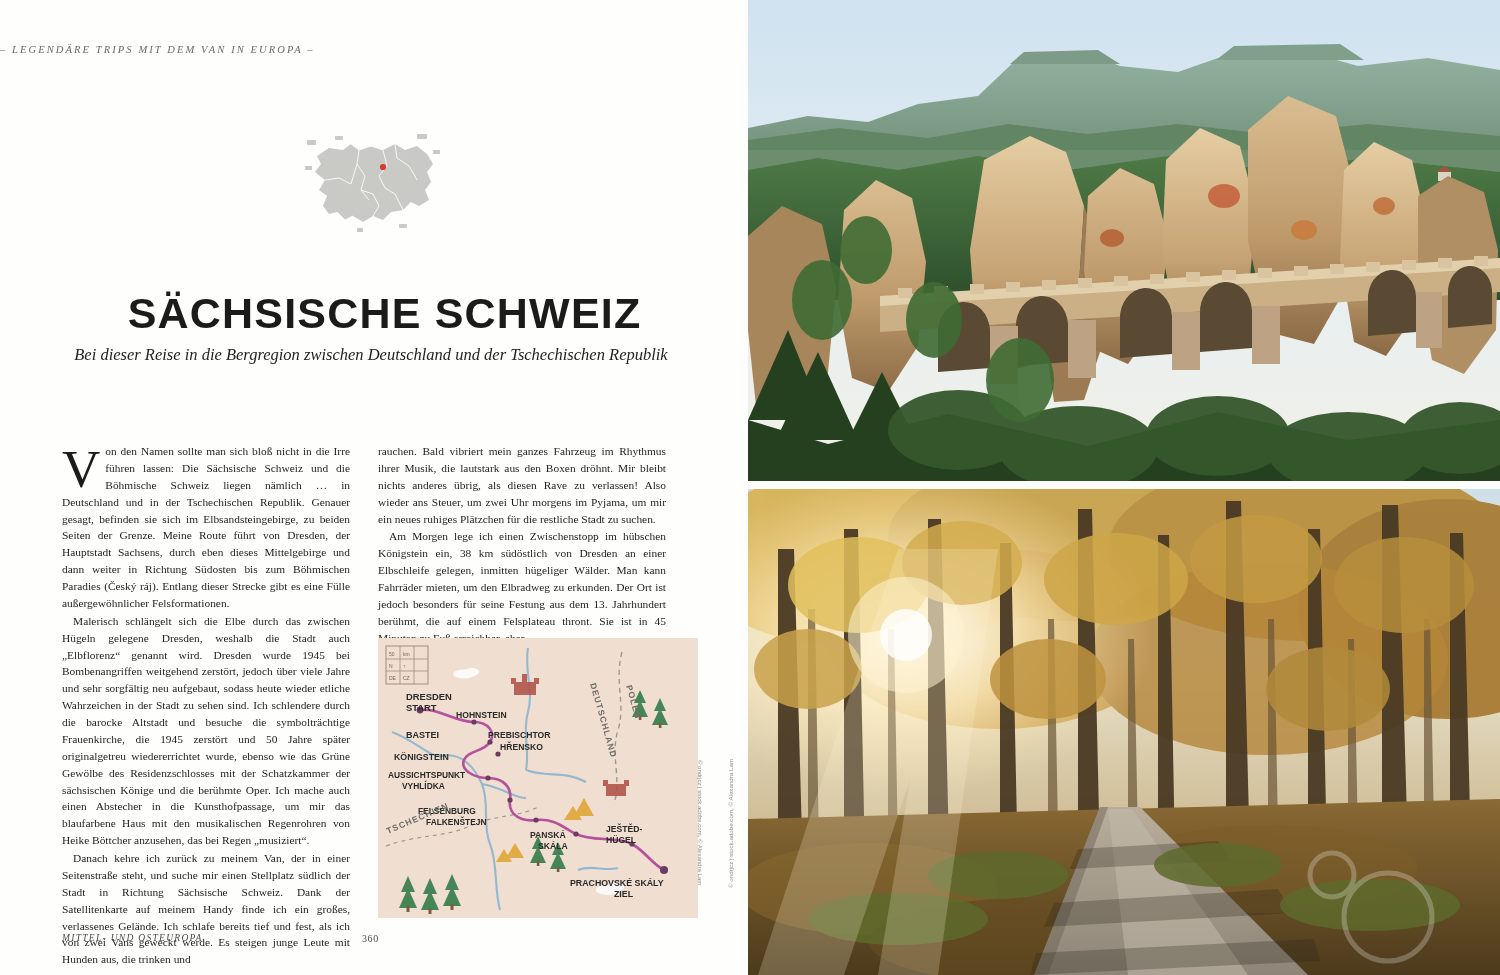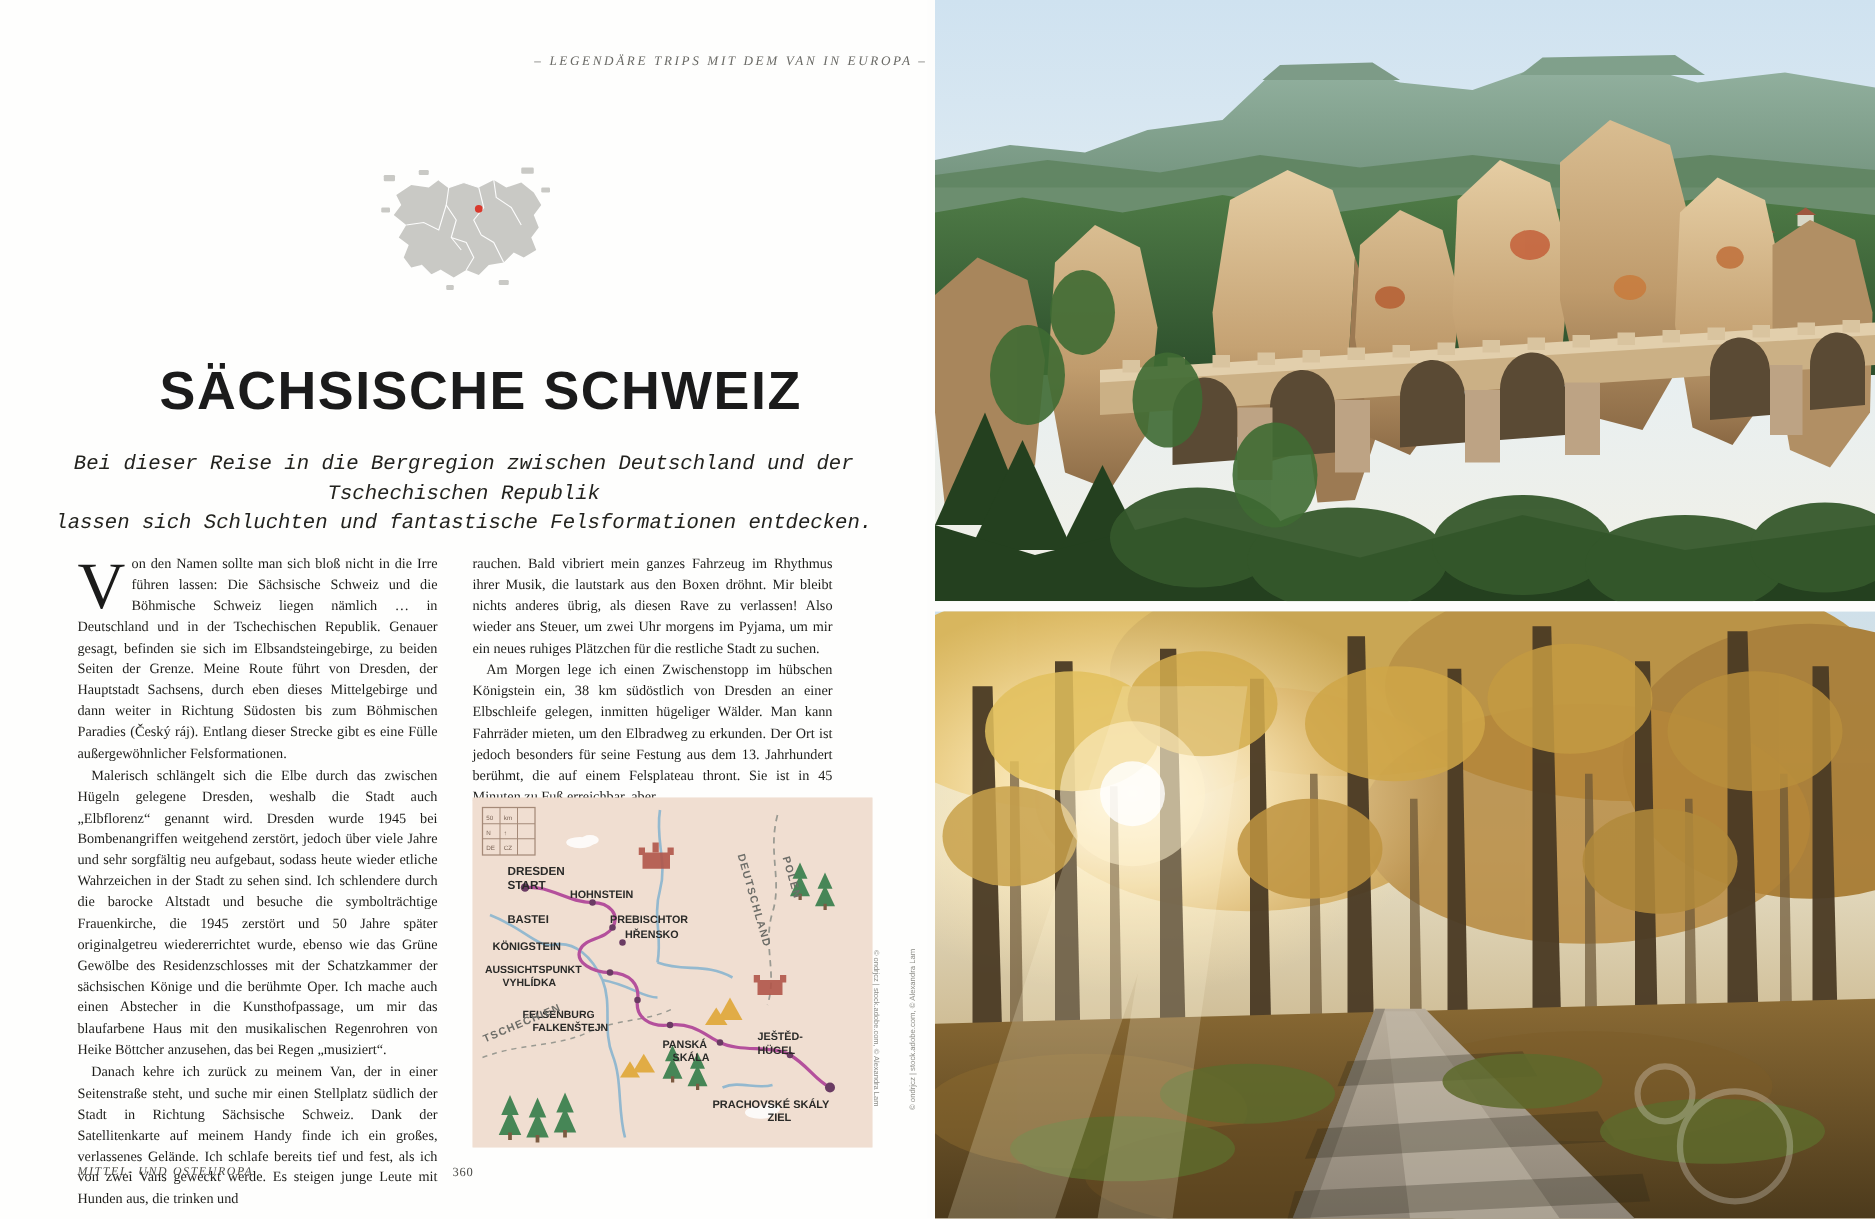--- a/index.html
+++ b/index.html
@@ -21,21 +21,21 @@
     position: absolute;
     left: 0; top: 0;
     width: 742px; height: 975px;
     background: #fefefd;
   }
 
   #kicker {
     position: absolute;
     left: 0; top: 44px;
     width: 742px;
-    text-align: right;
+    text-align: left;
     font-family: "Liberation Serif", serif;
     font-size: 10.5px;
     letter-spacing: 2.1px;
     color: #6a6a66;
     font-style: italic;
   }
 
   
   #euro-map {
     position: absolute;
@@ -53,22 +53,22 @@
   #title-line1, #title-line2 {
     font-family: "Liberation Sans", sans-serif;
     font-weight: 700;
     font-size: 43px;
     letter-spacing: 1.2px;
     color: #1b1b1b;
     line-height: 1.08;
     margin-left: 27px;
   }
   #subtitle {
-    margin-top: 23px;
-    font-family: Liberation Mono, monospace;
+    margin-top: 7px;
+    font-family: Liberation Serif, serif;
     font-style: italic;
     font-size: 16.5px;
     line-height: 1.42;
     color: #23231f;
   }
 
   
   #cols {
     position: absolute;
     left: 62px; top: 443px;
@@ -209,21 +209,20 @@
         <g>
           <circle cx="84" cy="47" r="3.1" fill="#d9392d"></circle>
         </g>
       </svg>
     </div>
 
     <div id="title-block">
       <div id="title-line1">SÄCHSISCHE SCHWEIZ</div>
       <div id="subtitle">
         <span>Bei dieser Reise in die Bergregion zwischen Deutschland und der Tschechischen Republik</span><br>
-        <span>lassen sich Schluchten und fantastische Felsformationen entdecken.</span>
       </div>
     </div>
 
     <div id="cols">
       <div class="col" id="col-left">
         <p class="first"><span class="dropcap">V</span><span>on den Namen sollte man sich bloß nicht in die Irre führen lassen: Die Sächsische Schweiz und die Böhmische Schweiz liegen nämlich … in Deutschland und in der Tschechischen Republik. Genauer gesagt, befinden sie sich im Elbsandsteingebirge, zu beiden Seiten der Grenze. Meine Route führt von Dresden, der Hauptstadt Sachsens, durch eben dieses Mittelgebirge und dann weiter in Richtung Südosten bis zum Böhmischen Paradies (Český ráj). Entlang dieser Strecke gibt es eine Fülle außergewöhnlicher Felsformationen.</span></p>
         <p><span>Malerisch schlängelt sich die Elbe durch das zwischen Hügeln gelegene Dresden, weshalb die Stadt auch „Elbflorenz“ genannt wird. Dresden wurde 1945 bei Bombenangriffen weitgehend zerstört, jedoch über viele Jahre und sehr sorgfältig neu aufgebaut, sodass heute wieder etliche Wahrzeichen in der Stadt zu sehen sind. Ich schlendere durch die barocke Altstadt und besuche die symbolträchtige Frauenkirche, die 1945 zerstört und 50 Jahre später originalgetreu wiedererrichtet wurde, ebenso wie das Grüne Gewölbe des Residenzschlosses mit der Schatzkammer der sächsischen Könige und die berühmte Oper. Ich mache auch einen Abstecher in die Kunsthofpassage, um mir das blaufarbene Haus mit den musikalischen Regenrohren von Heike Böttcher anzusehen, das bei Regen „musiziert“.</span></p>
         <p><span>Danach kehre ich zurück zu meinem Van, der in einer Seitenstraße steht, und suche mir einen Stellplatz südlich der Stadt in Richtung Sächsische Schweiz. Dank der Satellitenkarte auf meinem Handy finde ich ein großes, verlassenes Gelände. Ich schlafe bereits tief und fest, als ich von zwei Vans geweckt werde. Es steigen junge Leute mit Hunden aus, die trinken und</span></p>
       </div>
       <div class="col" id="col-right">

